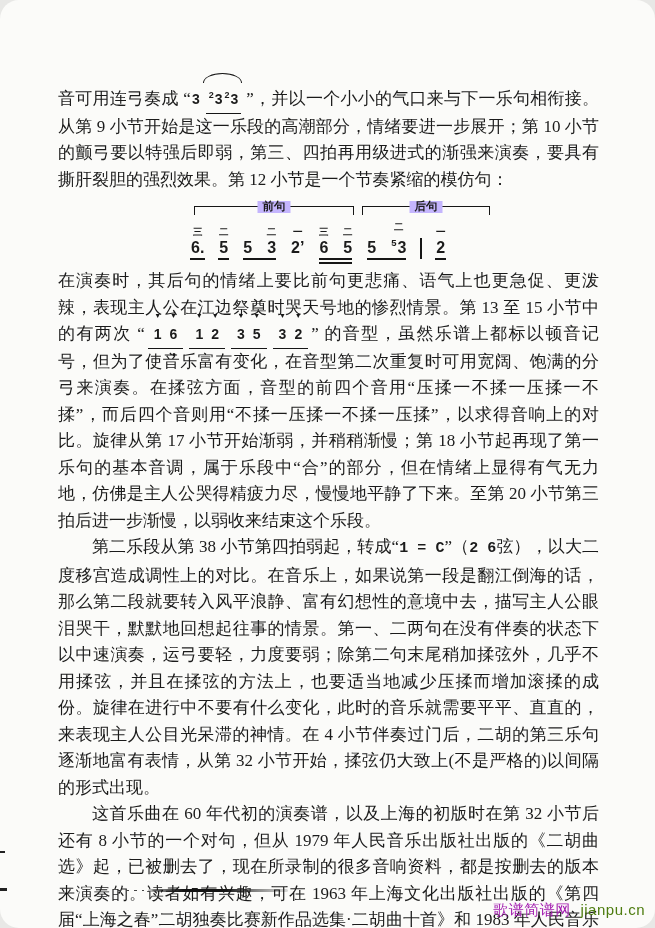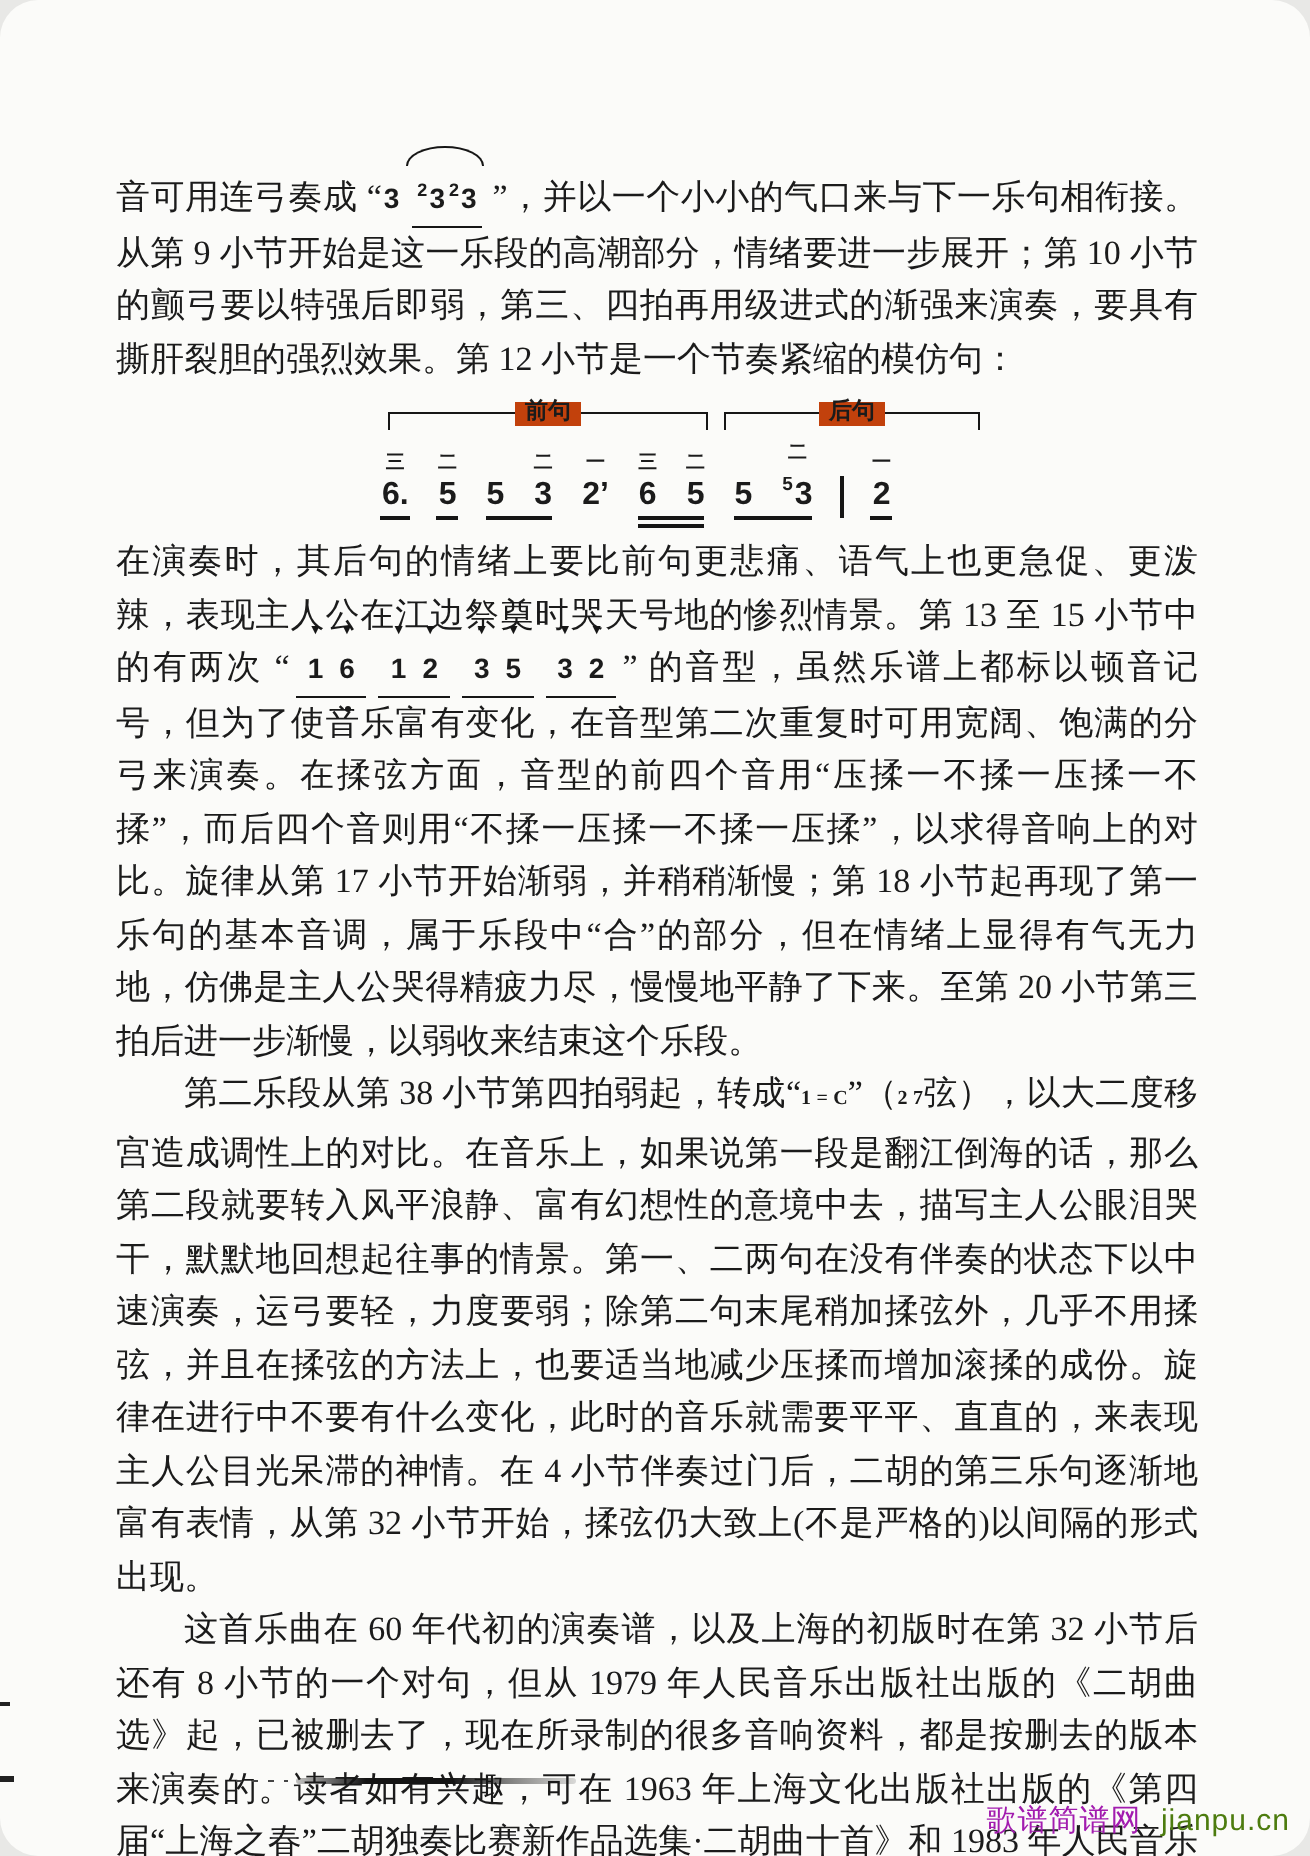--- a/index.html
+++ b/index.html
@@ -21,21 +21,21 @@
   p{margin:0; padding:0;}
   .indent{text-indent:2em;}
 
   
   .mus{
     font-family:"Liberation Sans", sans-serif;
     font-weight:bold;
     font-size:14px;
     white-space:nowrap;
   }
-  .bnum{font-family:Liberation Serif, serif;font-weight:bold;font-size:10px;}
+  .bnum{font-family:Liberation Mono, monospace;font-weight:bold;font-size:15px;}
   .tok{position:relative;display:inline-block;padding:0 1px;}
   .gr{font-size:9px;vertical-align:6px;margin-right:1px;}
 
   
   .pairu{display:inline-block;border-bottom:1.8px solid #161616;margin:0 3px;padding:0 2px;}
   .slurw{position:relative;display:inline-block;padding:0 2px;}
   .slurw .arc{
     position:absolute;top:-9px;left:2px;right:4px;height:9px;
     border:1.4px solid #161616;border-bottom:none;
     border-radius:50% 50% 0 0 / 100% 100% 0 0;
@@ -61,21 +61,21 @@
   .bracket{
     position:absolute;top:4px;height:8px;
     border-top:1.6px solid #161616;
     border-left:1.6px solid #161616;
     border-right:1.6px solid #161616;
   }
   .b1{left:4px;width:158px;}
   .b2{left:172px;width:126px;}
   .blabel{
     position:absolute;left:50%;top:-6px;transform:translateX(-50%);
-    background:#c2410c;padding:0 5px;
+    background:#c4b5fd;padding:0 5px;
     font-family:"Liberation Serif",serif;font-weight:bold;
     font-size:11.5px;line-height:1;white-space:nowrap;
   }
   .notes-row{
     display:flex;align-items:flex-end;gap:13px;
     font-family:"Liberation Sans",sans-serif;font-weight:bold;font-size:16px;
     margin-top:4px;
   }
   .col{display:flex;flex-direction:column;align-items:center;position:relative;}
   .fing{
@@ -186,21 +186,21 @@
           <span class="bd un">2</span>
         </span>
       </div>
     </div>
 
     <p>
       <span>在演奏时，其后句的情绪上要比前句更悲痛、语气上也更急促、更泼辣，表现主人公在江边祭奠时哭天号地的惨烈情景。第 13 至 15 小节中的有两次 “</span><span class="mus n2"><span class="pairu"><span class="tok"><span class="stacmark">▼</span><span>1</span></span><span class="tok"><span class="stacmark">▼</span><span class="lowdot"></span><span>6</span></span></span><span class="pairu"><span class="tok"><span class="stacmark">▼</span><span>1</span></span><span class="tok"><span class="stacmark">▼</span><span>2</span></span></span><span class="pairu"><span class="tok"><span class="stacmark">▼</span><span>3</span></span><span class="tok"><span class="stacmark">▼</span><span>5</span></span></span><span class="pairu"><span class="tok"><span class="stacmark">▼</span><span>3</span></span><span class="tok"><span class="stacmark">▼</span><span>2</span></span></span></span><span>” 的音型，虽然乐谱上都标以顿音记号，但为了使音乐富有变化，在音型第二次重复时可用宽阔、饱满的分弓来演奏。在揉弦方面，音型的前四个音用“压揉一不揉一压揉一不揉”，而后四个音则用“不揉一压揉一不揉一压揉”，以求得音响上的对比。旋律从第 17 小节开始渐弱，并稍稍渐慢；第 18 小节起再现了第一乐句的基本音调，属于乐段中“合”的部分，但在情绪上显得有气无力地，仿佛是主人公哭得精疲力尽，慢慢地平静了下来。至第 20 小节第三拍后进一步渐慢，以弱收来结束这个乐段。</span>
     </p>
 
     <p class="indent">
-      <span>第二乐段从第 38 小节第四拍弱起，转成“</span><span class="bnum">1 = C</span><span>”（</span><span class="bnum">2 7</span><span>弦），以大二度移宫造成调性上的对比。在音乐上，如果说第一段是翻江倒海的话，那么第二段就要转入风平浪静、富有幻想性的意境中去，描写主人公眼泪哭干，默默地回想起往事的情景。第一、二两句在没有伴奏的状态下以中速演奏，运弓要轻，力度要弱；除第二句末尾稍加揉弦外，几乎不用揉弦，并且在揉弦的方法上，也要适当地减少压揉而增加滚揉的成份。旋律在进行中不要有什么变化，此时的音乐就需要平平、直直的，来表现主人公目光呆滞的神情。在 4 小节伴奏过门后，二胡的第三乐句逐渐地富有表情，从第 32 小节开始，揉弦仍大致上(不是严格的)以间隔的形式出现。</span>
+      <span>第二乐段从第 38 小节第四拍弱起，转成“</span><span class="bnum">1 = C</span><span>”（</span><span class="bnum">2 6</span><span>弦），以大二度移宫造成调性上的对比。在音乐上，如果说第一段是翻江倒海的话，那么第二段就要转入风平浪静、富有幻想性的意境中去，描写主人公眼泪哭干，默默地回想起往事的情景。第一、二两句在没有伴奏的状态下以中速演奏，运弓要轻，力度要弱；除第二句末尾稍加揉弦外，几乎不用揉弦，并且在揉弦的方法上，也要适当地减少压揉而增加滚揉的成份。旋律在进行中不要有什么变化，此时的音乐就需要平平、直直的，来表现主人公目光呆滞的神情。在 4 小节伴奏过门后，二胡的第三乐句逐渐地富有表情，从第 32 小节开始，揉弦仍大致上(不是严格的)以间隔的形式出现。</span>
     </p>
 
     <p class="indent">
       <span>这首乐曲在 60 年代初的演奏谱，以及上海的初版时在第 32 小节后还有 8 小节的一个对句，但从 1979 年人民音乐出版社出版的《二胡曲选》起，已被删去了，现在所录制的很多音响资料，都是按删去的版本来演奏的。读者如有兴趣，可在 1963 年上海文化出版社出版的《第四届“上海之春”二胡独奏比赛新作品选集·二胡曲十首》和 1983 年人民音乐出版社出版的《优秀二胡曲选·第二集》中去寻找原谱。</span>
     </p>
 
   </div>
 
   <div class="smudge"></div>
   <div class="speck s1"></div>

